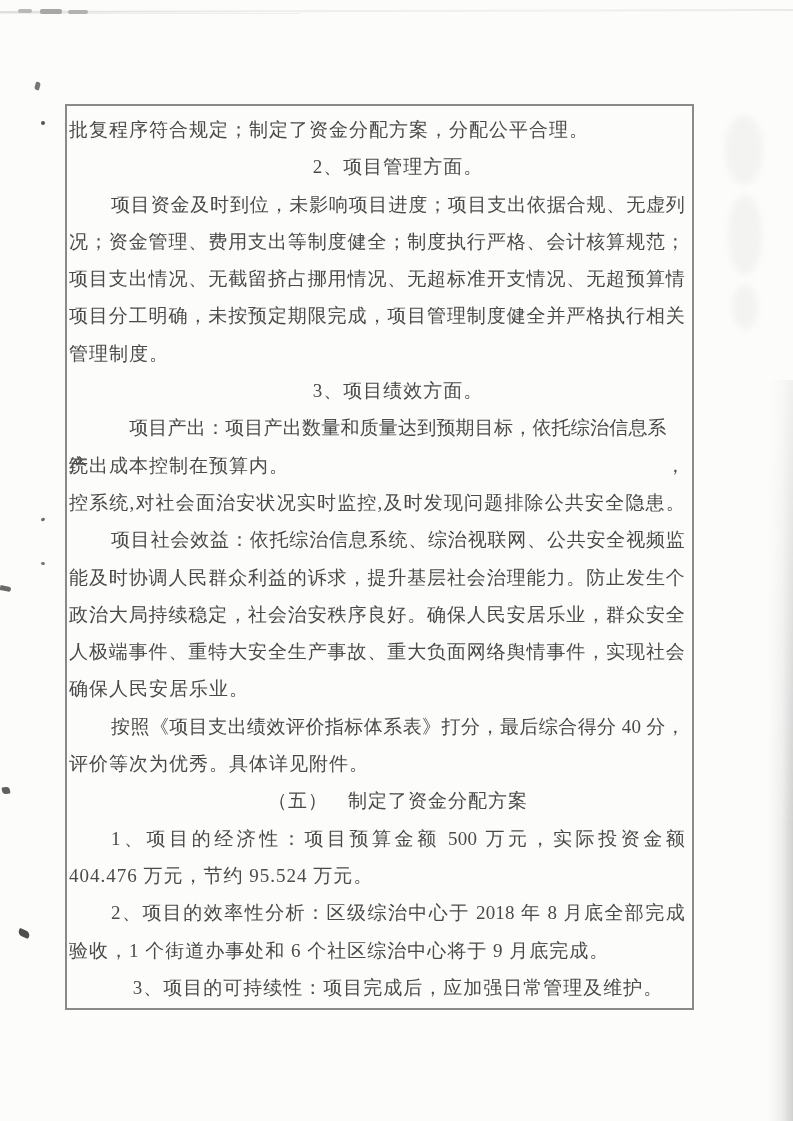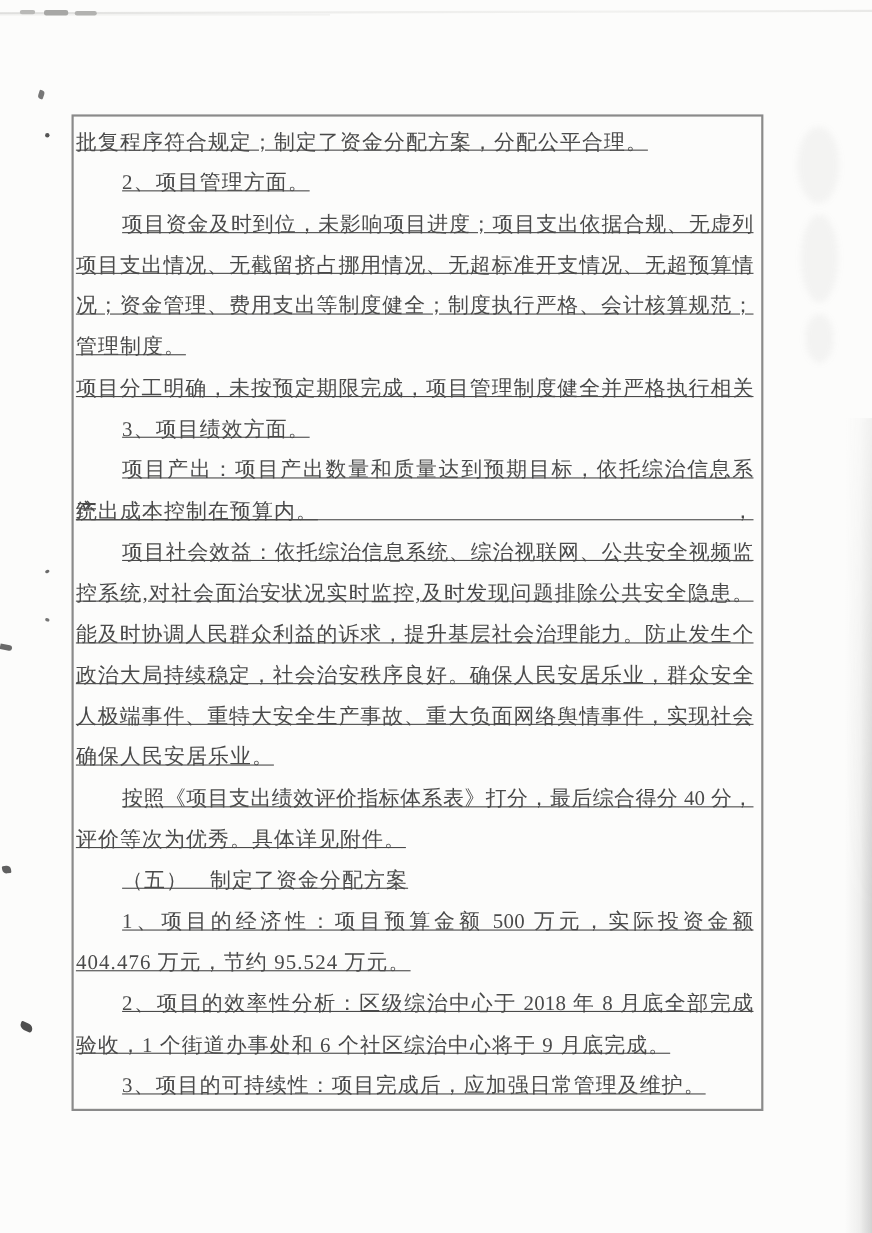--- a/index.html
+++ b/index.html
@@ -15,27 +15,27 @@
     border:2px solid var(--border-color, #8a8a8a);
     padding:5px 7px 0 2px;
     overflow:hidden;
     background: transparent;
   }
   .doc-body { width:100%; }
   .line {
     height:37.3px; line-height:37.3px;
     font-size:19px; letter-spacing:1px;
     color: var(--text-color, #4a4a4a);
-    white-space:pre; overflow:visible;text-decoration:underline;
+    white-space:pre; overflow:visible;
   }
   .line.j {
     white-space:normal; letter-spacing:0.2px;
     text-align:justify; text-align-last:justify;
   }
-  .line.ind { text-indent:42px; }
+  .line.ind { text-indent:42px;text-align:center; }
 
   
   .artifact { position:absolute; pointer-events:none; }
   .streak-top {
     left:0; top:10px; width:793px; height:2px;
     background: linear-gradient(to right, #d7d7d5, #e9e9e7 30%, #eeeeec 70%, #e4e4e2);
     opacity:.8; transform:rotate(-0.15deg);
   }
   .streak-top2 {
     left:0; top:13px; width:300px; height:1px; background:#ececea; opacity:.9;
@@ -79,29 +79,29 @@
 <div class="artifact smudge smudge-1"></div>
 <div class="artifact smudge smudge-2"></div>
 <div class="artifact smudge smudge-3"></div>
 <div class="artifact shadow-right"></div>
 
 <div class="doc-box">
   <div class="doc-body">
       <div class="line">批复程序符合规定；制定了资金分配方案，分配公平合理。</div>
       <div class="line ind">2、项目管理方面。</div>
       <div class="line j ind">项目资金及时到位，未影响项目进度；项目支出依据合规、无虚列</div>
+      <div class="line j">况；资金管理、费用支出等制度健全；制度执行严格、会计核算规范；</div>
       <div class="line j">项目支出情况、无截留挤占挪用情况、无超标准开支情况、无超预算情</div>
-      <div class="line j">况；资金管理、费用支出等制度健全；制度执行严格、会计核算规范；</div>
+      <div class="line j">项目分工明确，未按预定期限完成，项目管理制度健全并严格执行相关</div>
       <div class="line">管理制度。</div>
-      <div class="line j">项目分工明确，未按预定期限完成，项目管理制度健全并严格执行相关</div>
       <div class="line ind">3、项目绩效方面。</div>
       <div class="line j ind">项目产出：项目产出数量和质量达到预期目标，依托综治信息系统，</div>
       <div class="line">产出成本控制在预算内。</div>
+      <div class="line j">控系统,对社会面治安状况实时监控,及时发现问题排除公共安全隐患。</div>
       <div class="line j ind">项目社会效益：依托综治信息系统、综治视联网、公共安全视频监</div>
-      <div class="line j">控系统,对社会面治安状况实时监控,及时发现问题排除公共安全隐患。</div>
       <div class="line j">能及时协调人民群众利益的诉求，提升基层社会治理能力。防止发生个</div>
       <div class="line j">政治大局持续稳定，社会治安秩序良好。确保人民安居乐业，群众安全</div>
       <div class="line j">人极端事件、重特大安全生产事故、重大负面网络舆情事件，实现社会</div>
       <div class="line">确保人民安居乐业。</div>
       <div class="line j ind">按照《项目支出绩效评价指标体系表》打分，最后综合得分 40 分，</div>
       <div class="line">评价等次为优秀。具体详见附件。</div>
       <div class="line ind">（五）　制定了资金分配方案</div>
       <div class="line j ind">1、项目的经济性：项目预算金额 500 万元，实际投资金额</div>
       <div class="line">404.476 万元，节约 95.524 万元。</div>
       <div class="line j ind">2、项目的效率性分析：区级综治中心于 2018 年 8 月底全部完成</div>

